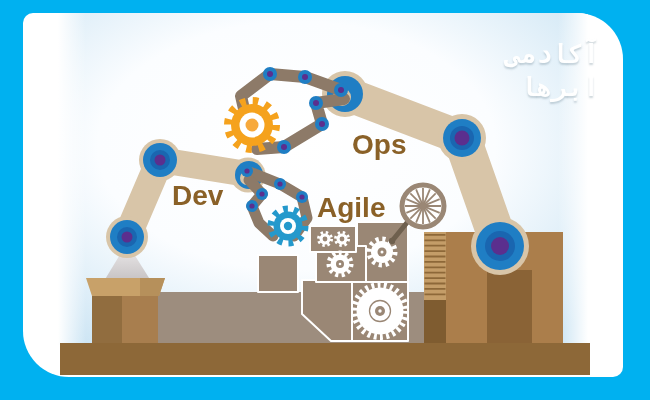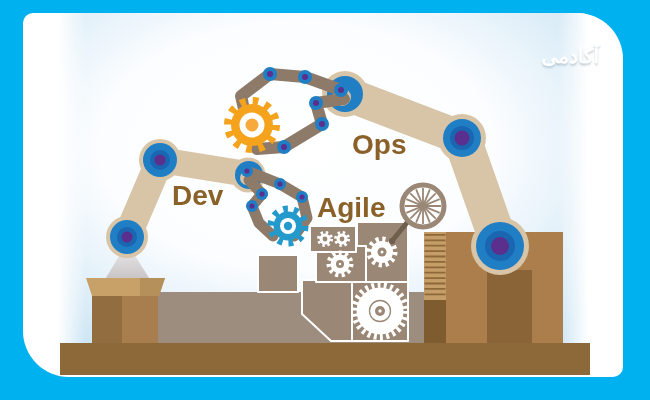--- a/index.html
+++ b/index.html
@@ -19,23 +19,23 @@
     border-radius: 10px 46px 10px 46px;
     overflow: hidden;
   }
   .scene-svg { position: absolute; left: 0; top: 0; width: 600px; height: 364px; display: block; }
   .brand-logo {
     position: absolute;
     top: 27px; right: 24px;
     text-align: right;
     direction: rtl;
     color: #ffffff;
-    font-family: Liberation Sans, sans-serif;
+    font-family: Liberation Mono, monospace;
     font-weight: bold;
-    font-size: 20px;
+    font-size: 26px;
     line-height: 33px;
     text-shadow: 0 2px 2px rgba(110,135,150,0.35);
     letter-spacing: 0.5px;
   }
   .svg-label {
     font-family: "Liberation Sans", sans-serif;
     font-weight: bold;
     font-size: 28px;
     fill: #8a6128;
   }
@@ -235,16 +235,17 @@
         </g>
       </g>
 
       <text x="172" y="205" class="svg-label">Dev</text>
       <text x="352" y="154" class="svg-label">Ops</text>
       <text x="317" y="217" class="svg-label">Agile</text>
     </svg>
 
     <div class="brand-logo">
       <div>آکادمی</div>
+      <div>ابرها</div>
     </div>
 
   </div>
 </div>
 
 </body></html>

